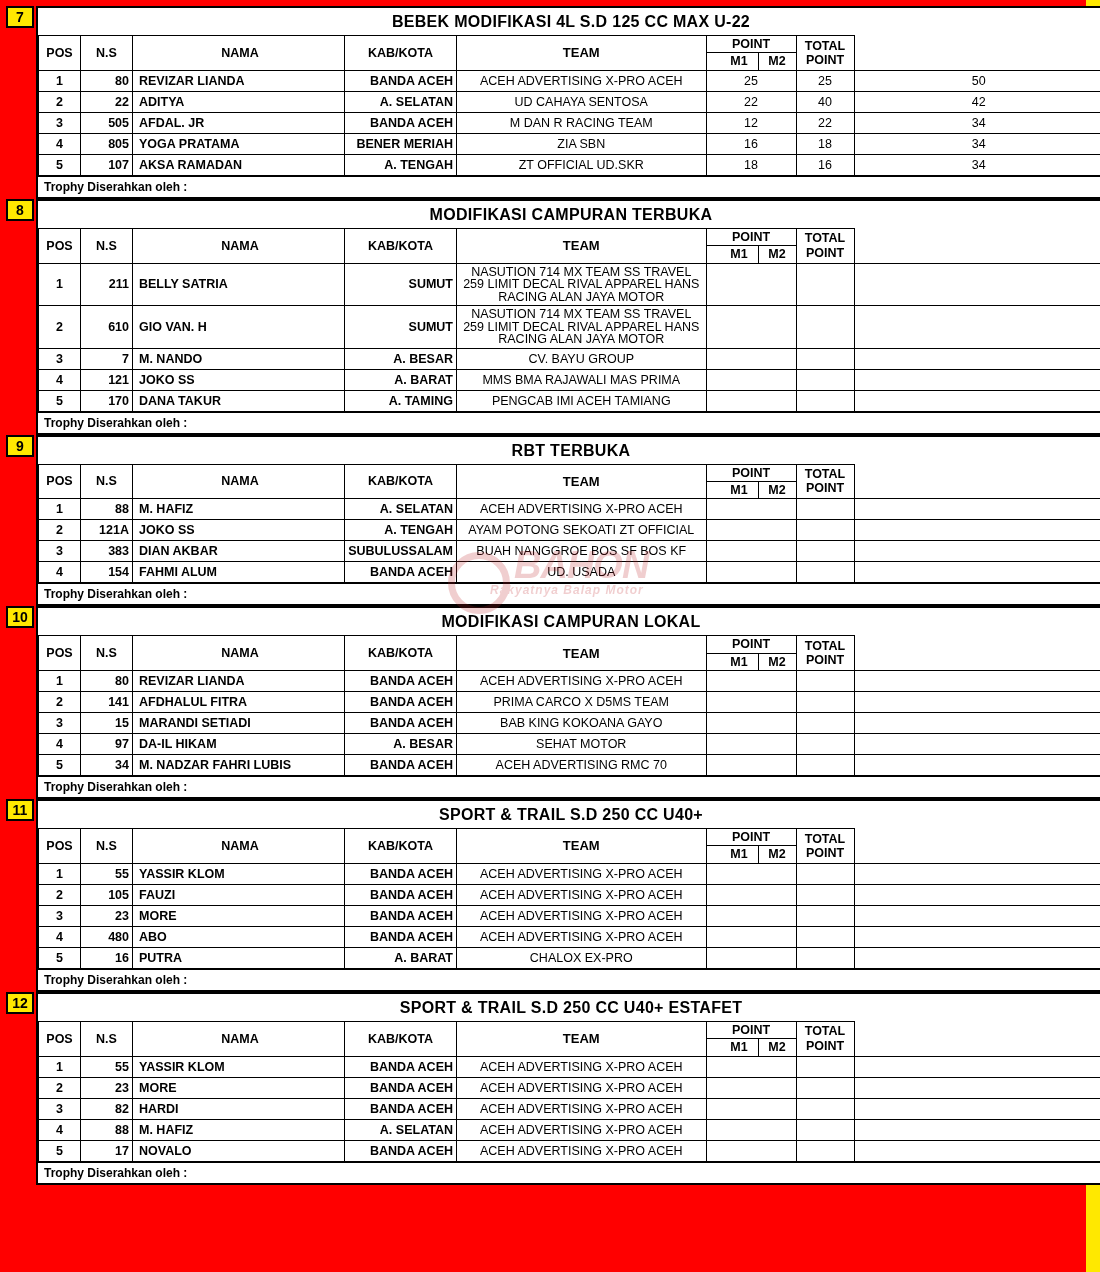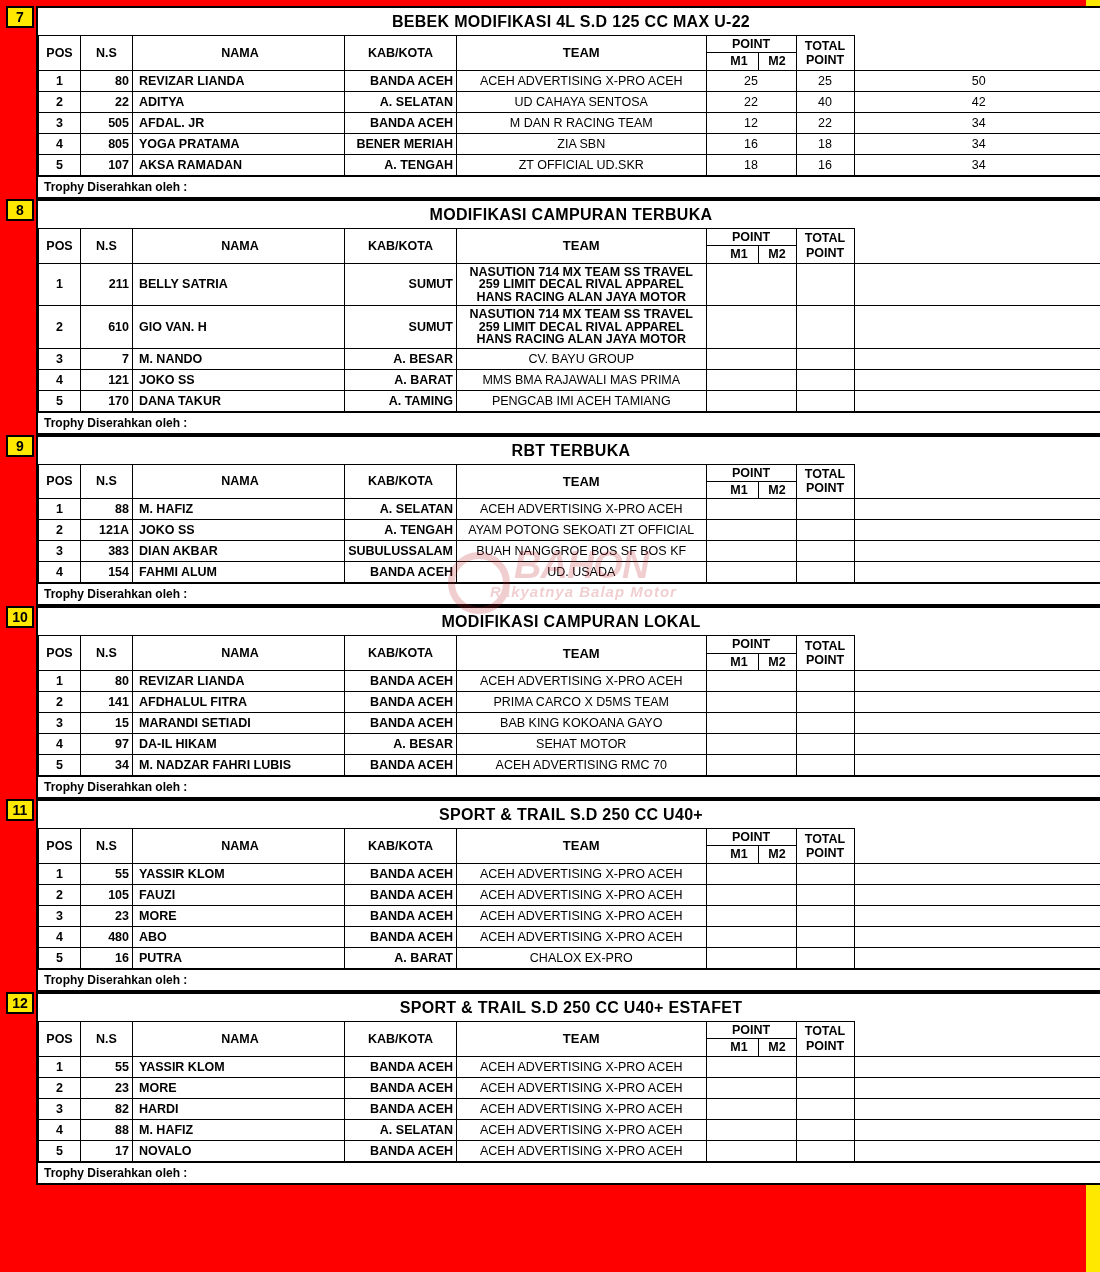--- a/index.html
+++ b/index.html
@@ -133,21 +133,20 @@
     box-sizing: border-box;
   }
   .tbl-wrap {
     border-left: 2px solid #000;
     border-right: 2px solid #000;
     box-sizing: border-box;
   }
   .team-two-line {
     line-height: 1.0;
     font-size: 11.5px;
-    font-weight: bold;
   }
   .watermark {
     position: absolute;
     left: 456px;
     top: 548px;
     width: 260px;
     height: 96px;
     opacity: 0.22;
     pointer-events: none;
     z-index: 5;
@@ -155,21 +154,21 @@
   .wm-text {
     font-family: "Liberation Sans", sans-serif;
     font-weight: bold;
     font-style: italic;
     font-size: 38px;
     color: #c0262b;
     line-height: 0.92;
     letter-spacing: -1px;
   }
   .wm-sub {
-    font-size: 15px;
+    font-size: 12px;
     font-style: italic;
     color: #c0262b;
     letter-spacing: 1px;
     font-weight: bold;
   }
   .wm-circle {
     position: absolute;
     left: -8px;
     top: 4px;
     width: 62px;

